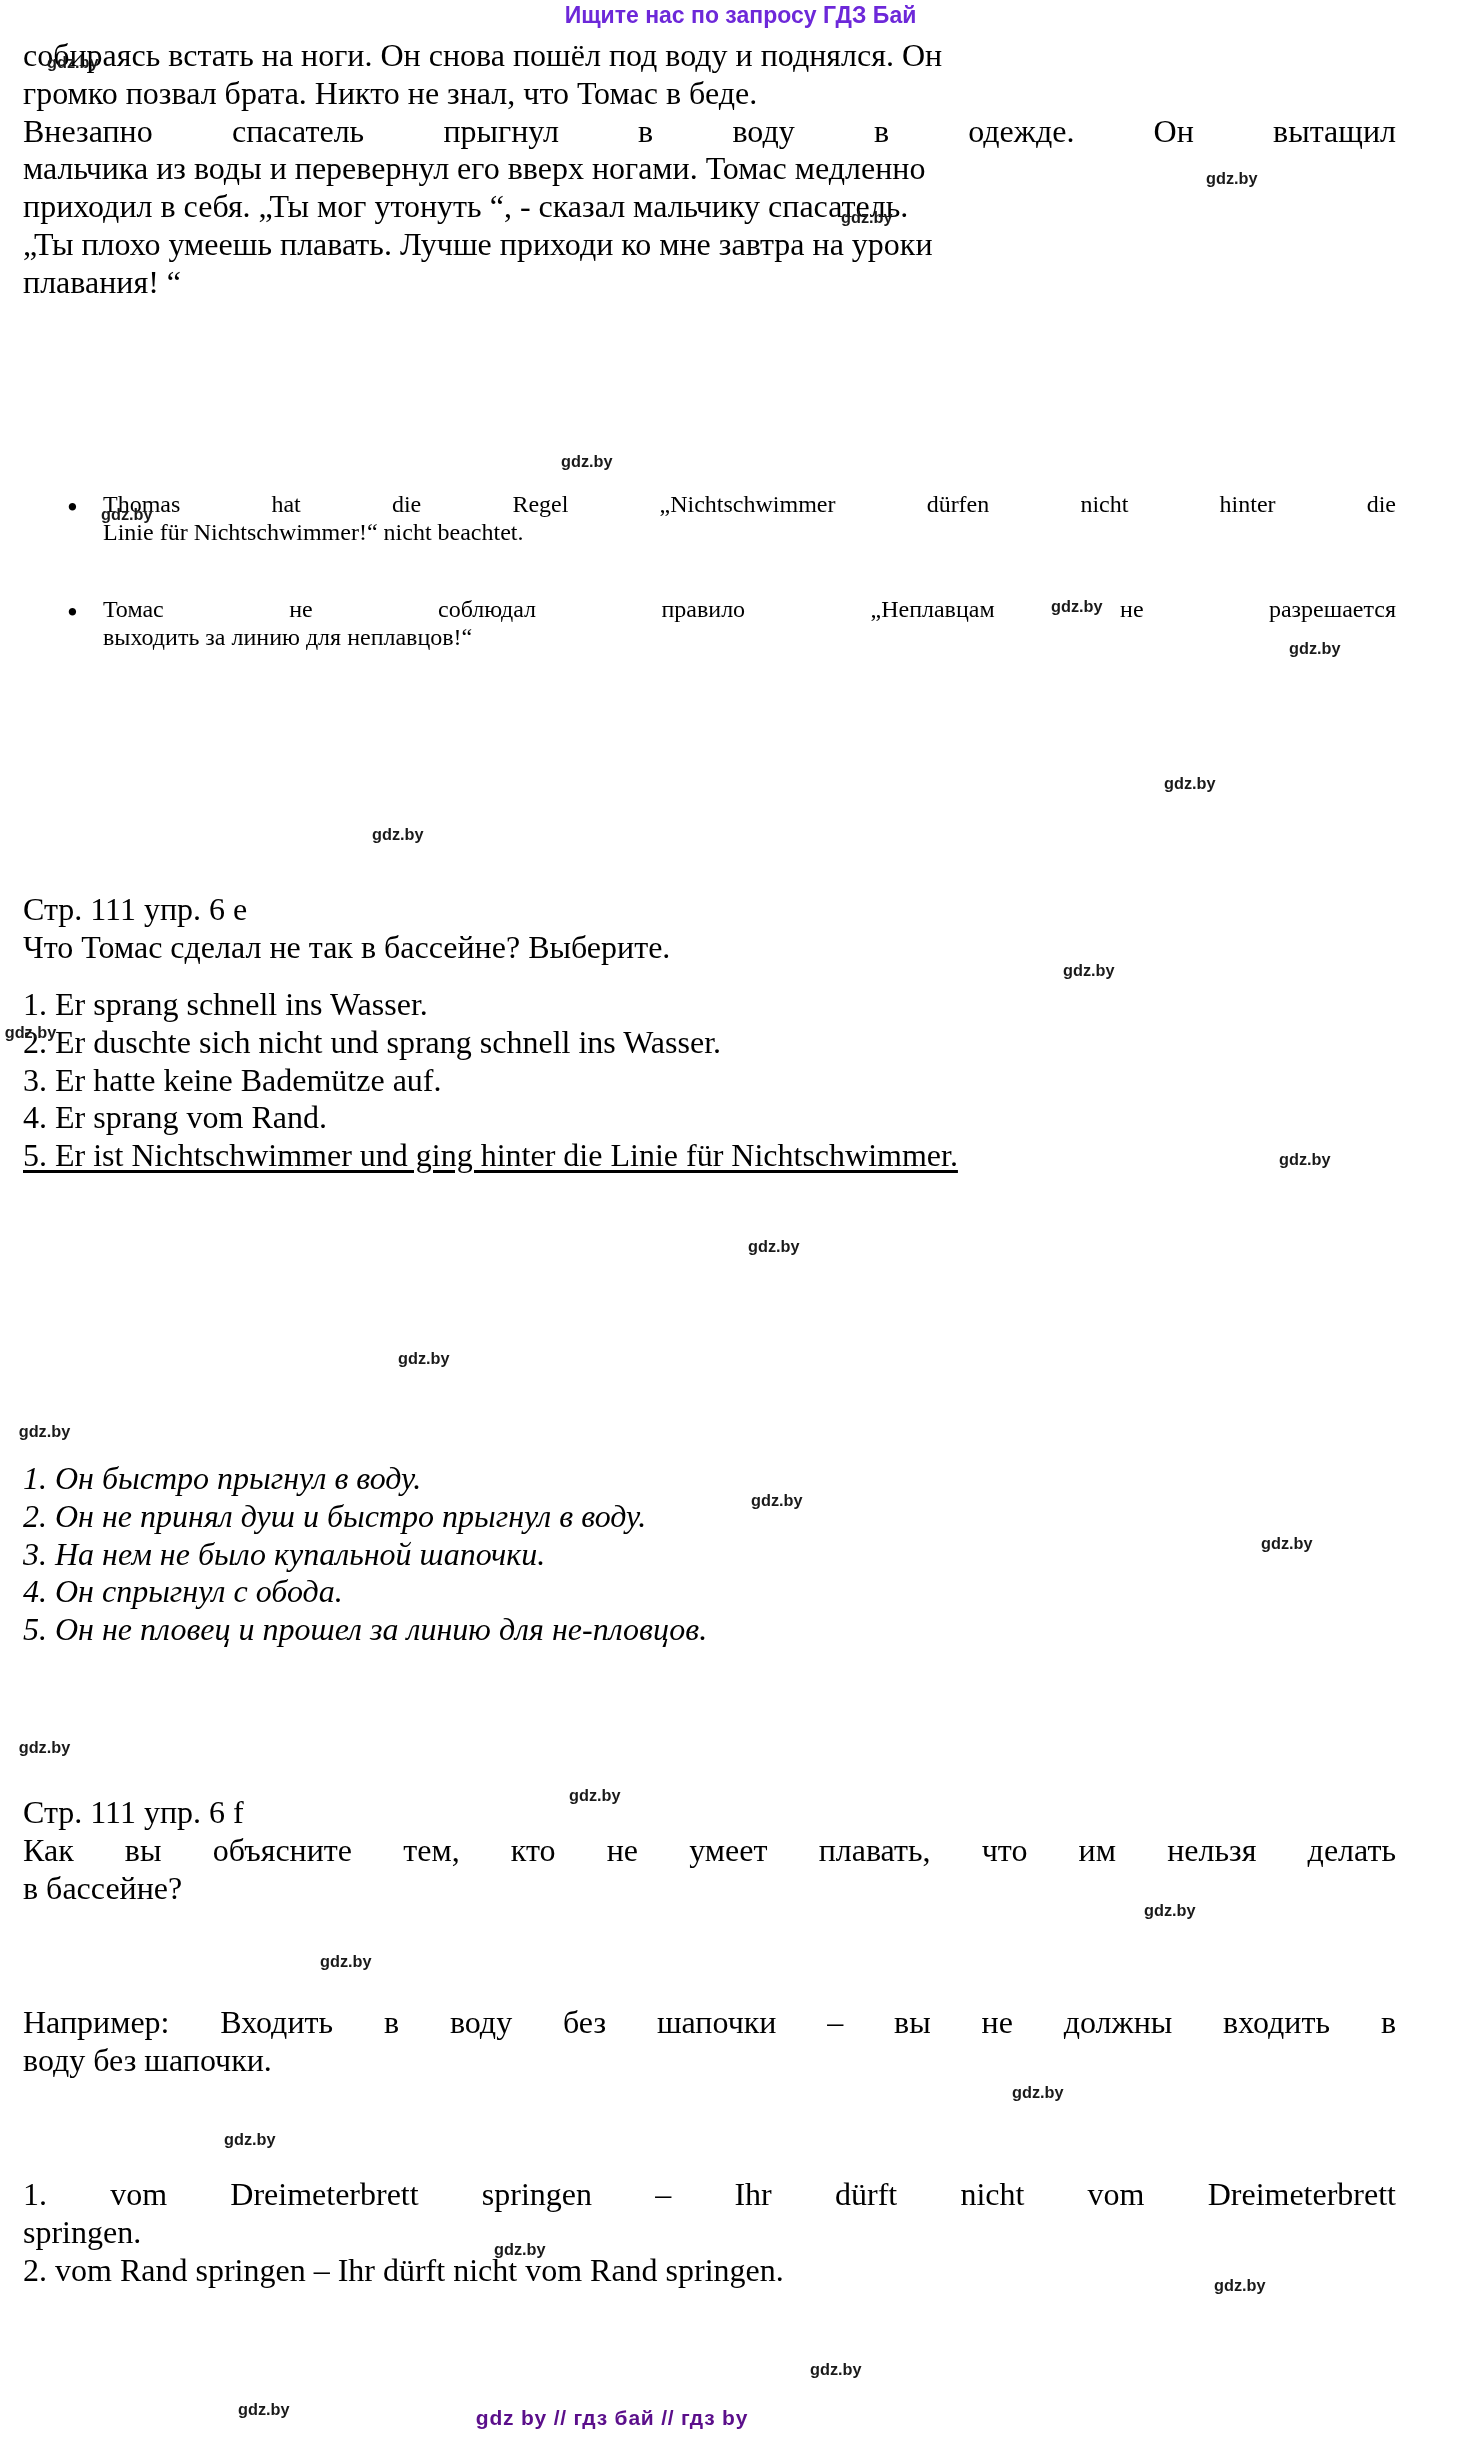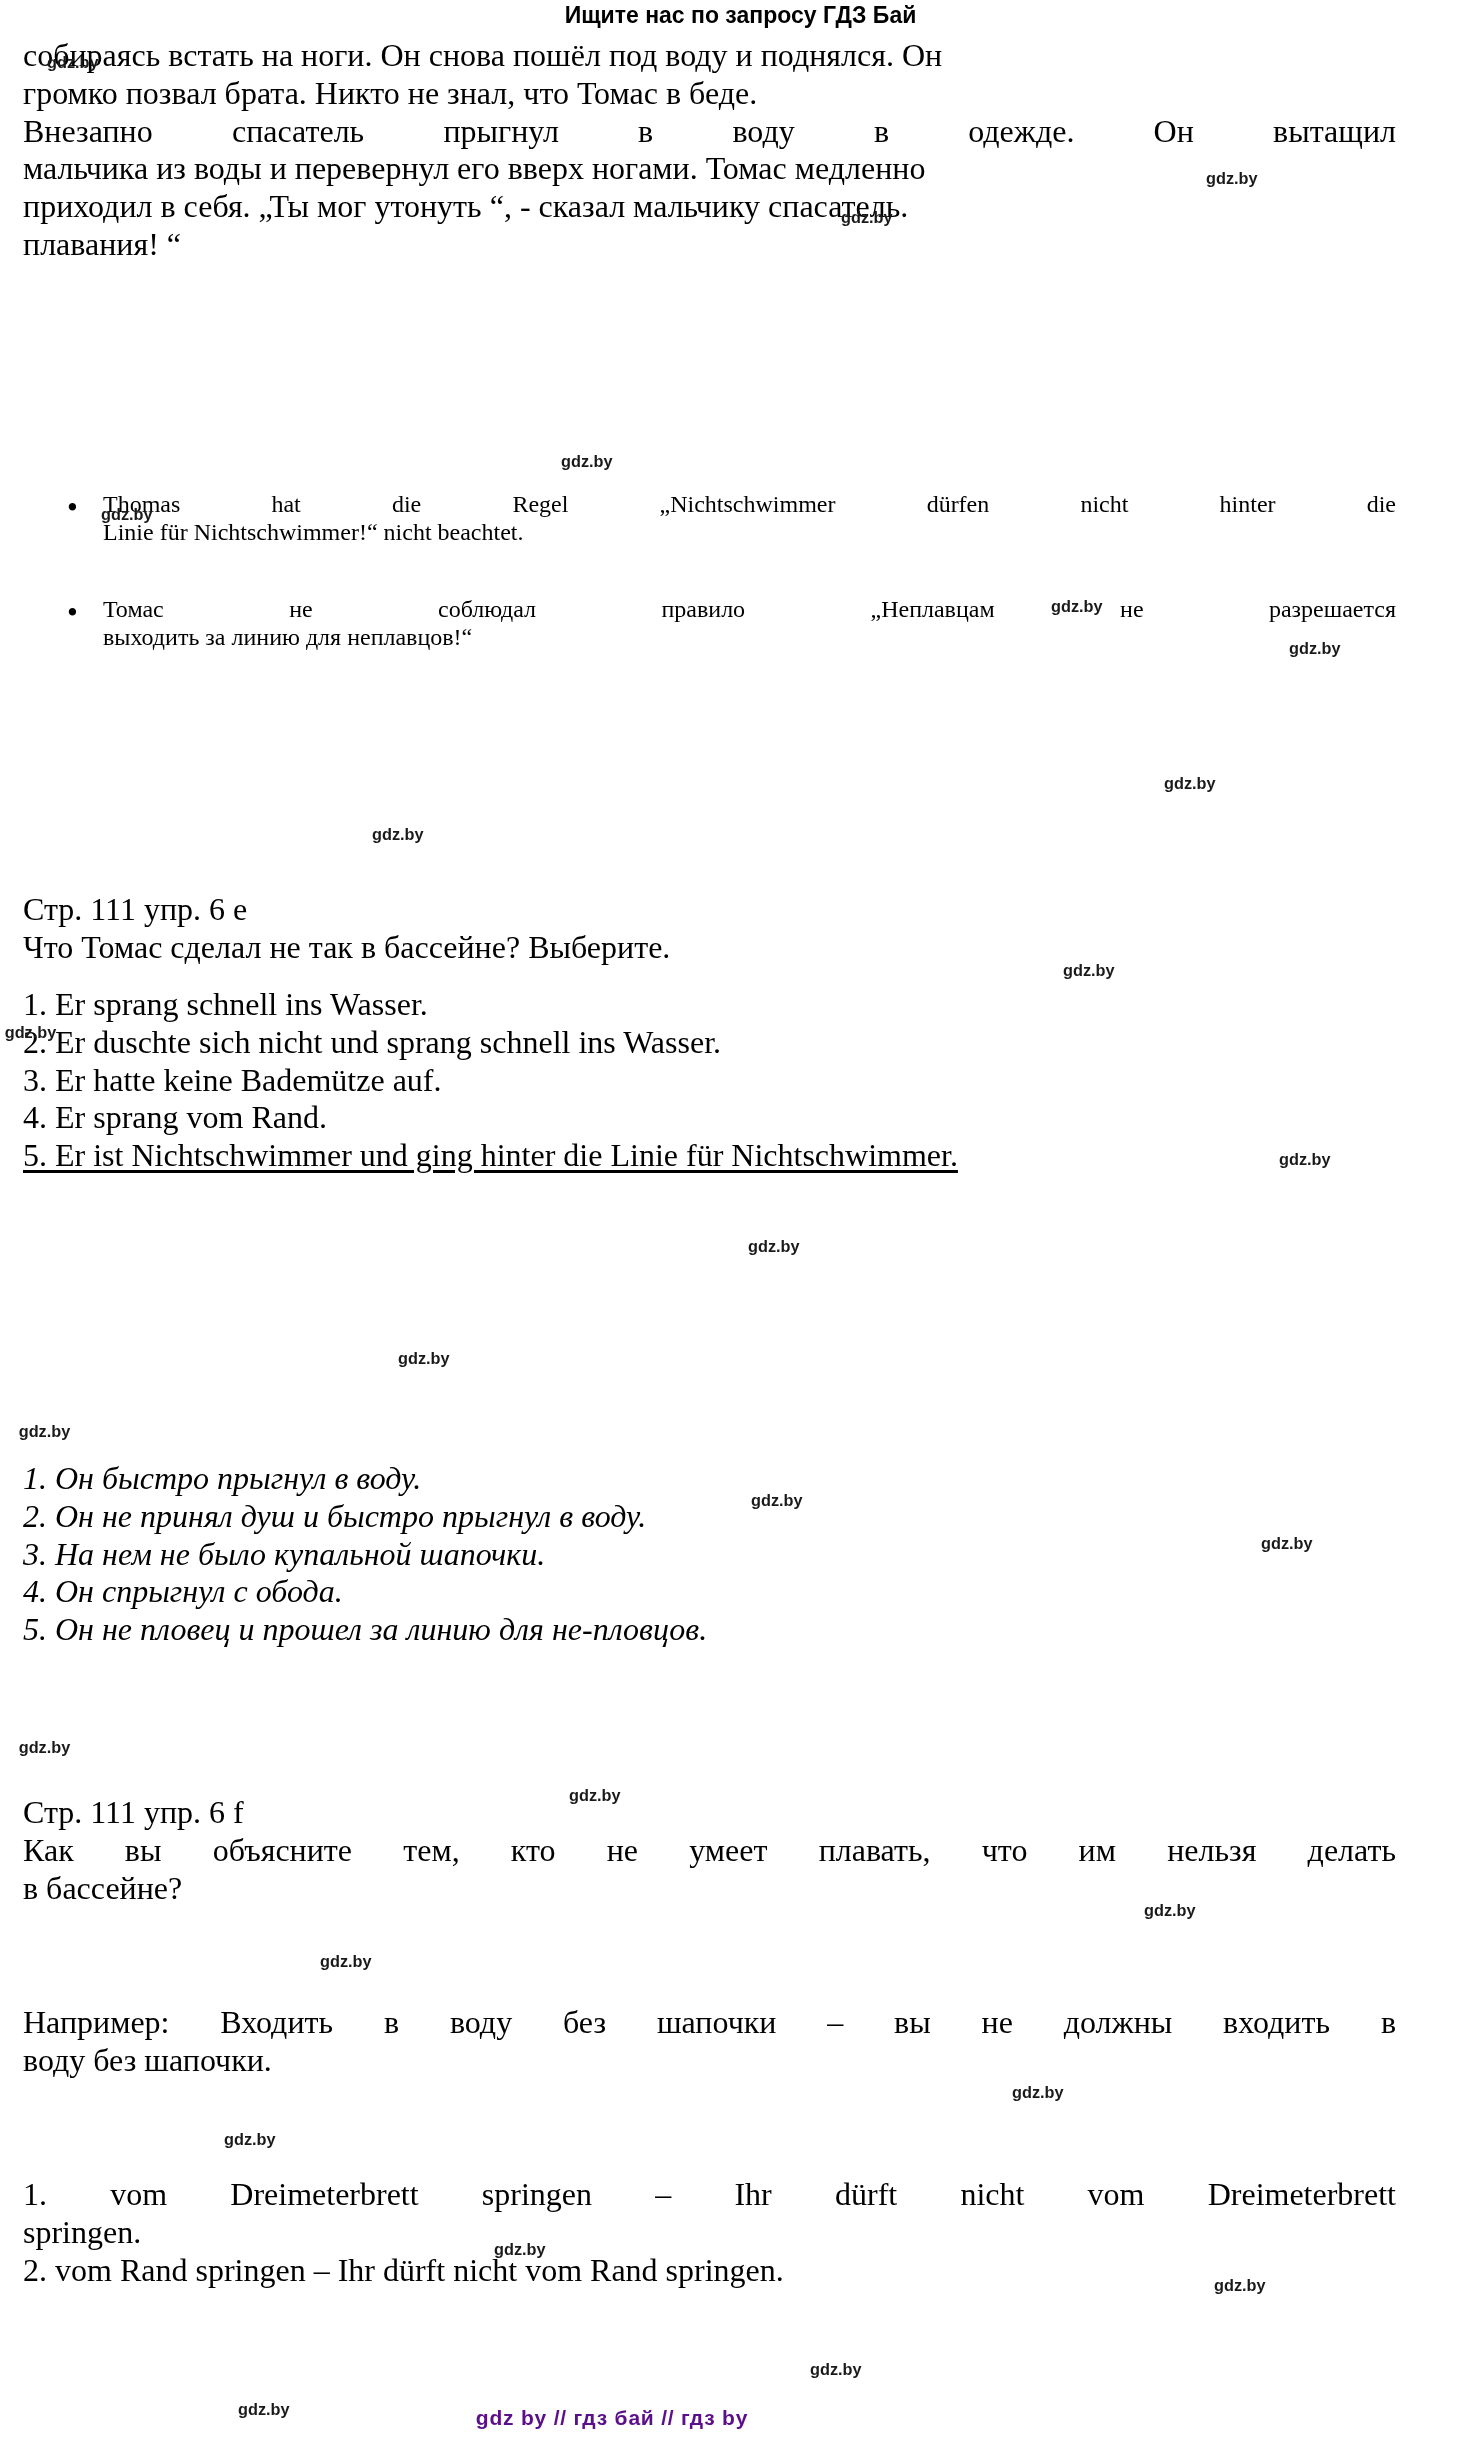--- a/index.html
+++ b/index.html
@@ -147,32 +147,33 @@
     font-size: 21px;
     font-weight: bold;
     color: #5b0f8b;
     letter-spacing: 0.8px;
   }
 </style>
 </head>
 <body>
 
 <div class="promo-bar">
-  <span class="promo-text" style="color: #000000;">Ищите нас по запросу ГДЗ Бай</span>
+  <span class="promo-text" style="color: #6d28d9;">Ищите нас по запросу ГДЗ Бай</span>
 </div>
 
 <div class="page">
   <div class="content">
 
     <div class="story tb">
       <span class="ln">собираясь встать на ноги. Он снова пошёл под воду и поднялся. Он</span>
       <span class="ln">громко позвал брата. Никто не знал, что Томас в беде.</span>
       <span class="ln spread">Внезапно спасатель прыгнул в воду в одежде. Он вытащил</span>
       <span class="ln">мальчика из воды и перевернул его вверх ногами. Томас медленно</span>
       <span class="ln">приходил в себя. „Ты мог утонуть “, - сказал мальчику спасатель.</span>
+      <span class="ln">„Ты плохо умеешь плавать. Лучше приходи ко мне завтра на уроки</span>
       <span class="ln">плавания! “</span>
     </div>
 
     <div class="bullets">
 
       <div class="bullet-row">
         <span class="bullet-dot">•</span>
         <span class="bullet-body">
           <span class="ln spread">Thomas hat die Regel „Nichtschwimmer dürfen nicht hinter die</span>
           <span class="ln">Linie für Nichtschwimmer!“ nicht beachtet.</span>

